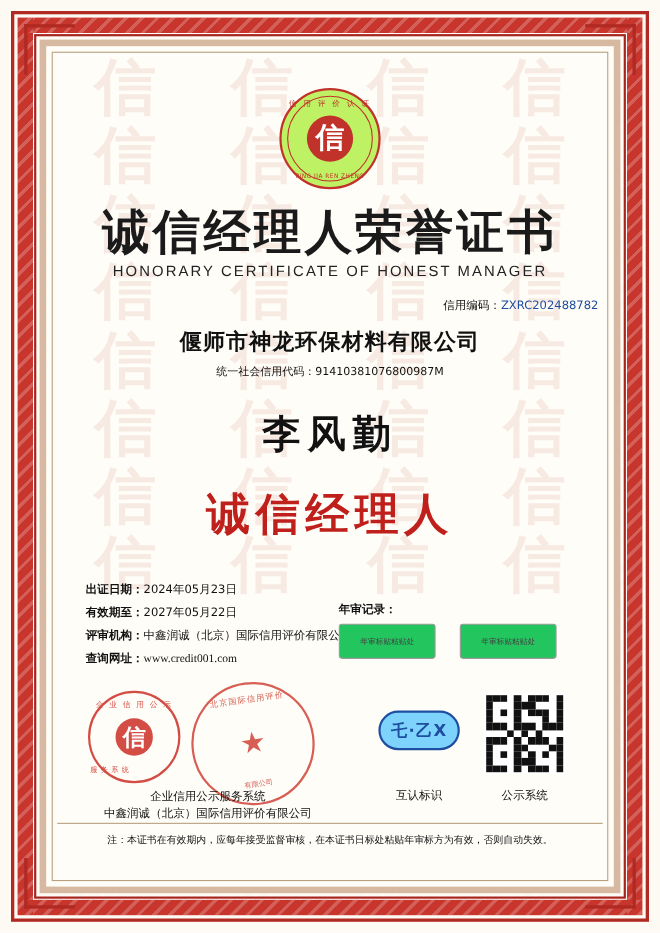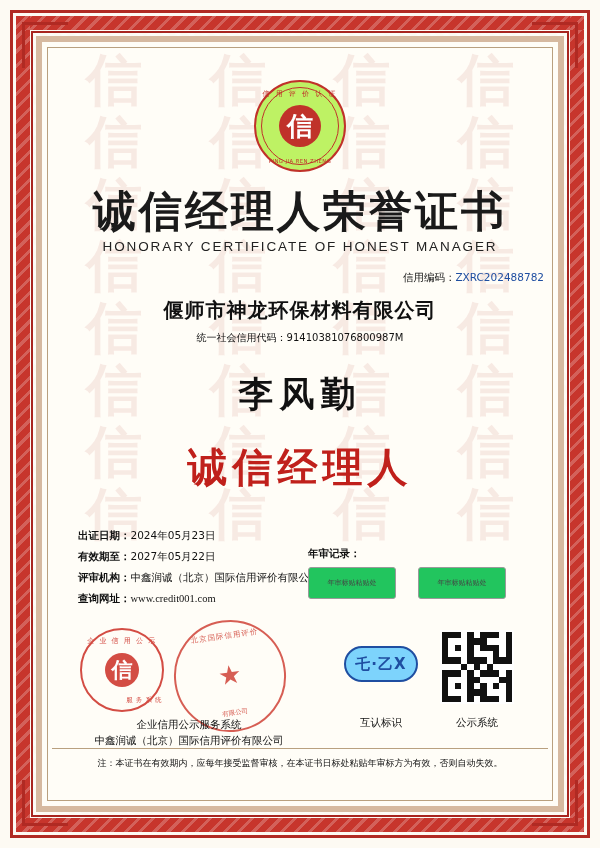--- a/index.html
+++ b/index.html
@@ -319,21 +319,21 @@
     font-weight: bold;
     display: flex; align-items: center; justify-content: center;
   }
   .stamp-round .txt-top {
     position: absolute; top: 6px; left: 0; right: 0;
     text-align: center; font-size: 7px; color: #cf3a31;
     letter-spacing: 1.5px; font-family: "DejaVu Sans", sans-serif;
   }
   .stamp-round .txt-bot {
     position: absolute; bottom: 5px; left: 0; right: 0;
-    text-align: right; font-size: 6.5px; color: #cf3a31;
+    text-align: left; font-size: 6.5px; color: #cf3a31;
     letter-spacing: 0.5px; font-family: "DejaVu Sans", sans-serif;
   }
 
   .stamp-oval {
     position: absolute;
     left: 122px; top: 0px;
     width: 112px; height: 112px;
     border-radius: 50%;
     border: 2.5px solid #d04338;
     box-sizing: border-box;

